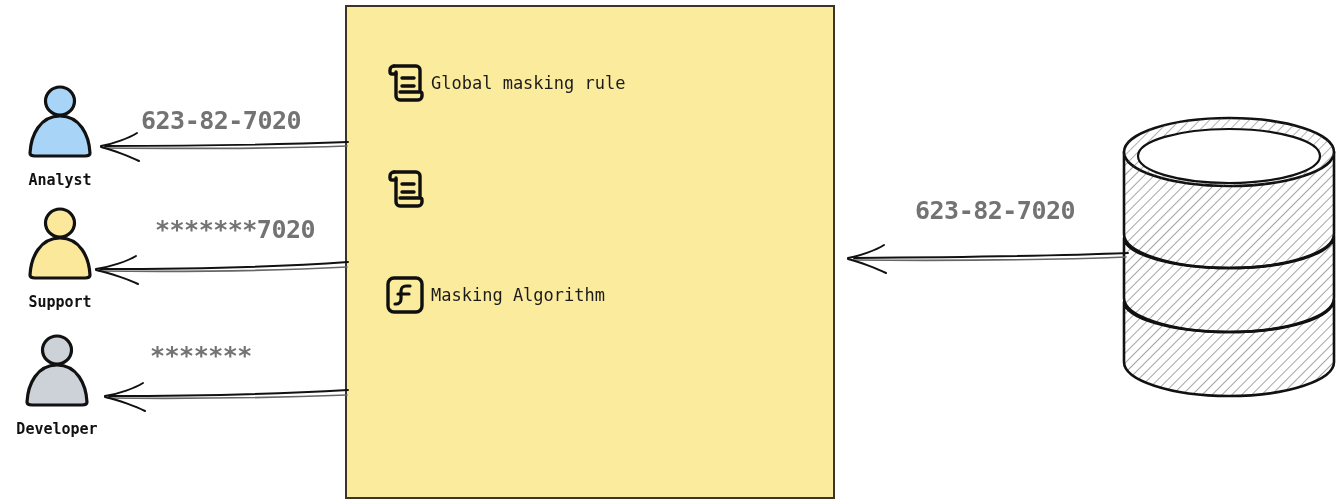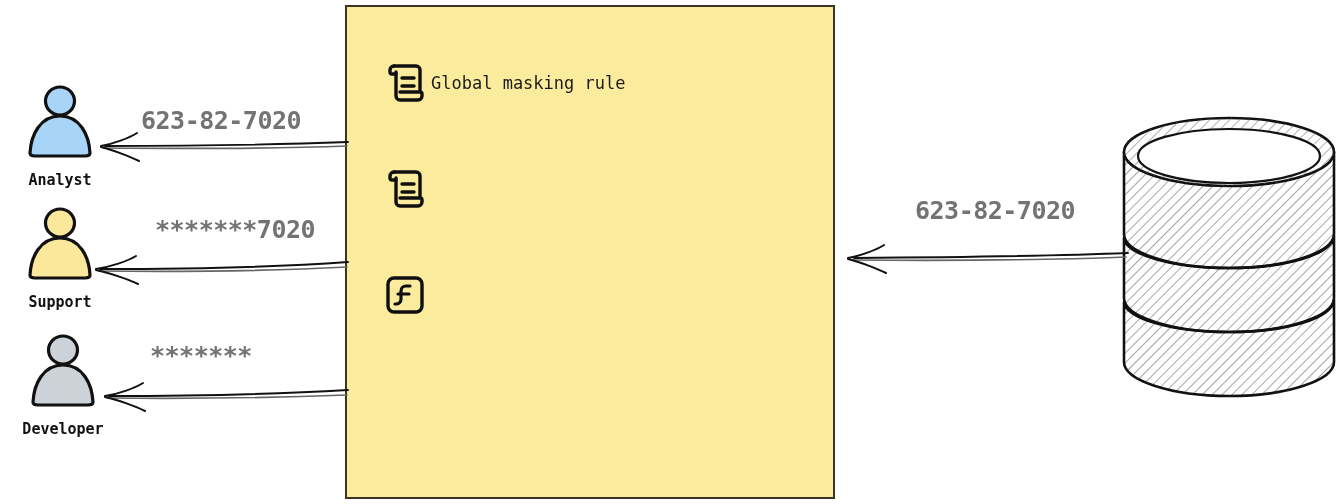--- a/index.html
+++ b/index.html
@@ -174,20 +174,21 @@
       </div>
 
       <div class="policy-item">
         <span class="policy-icon">
           <svg width="48" height="48" viewBox="0 0 48 48" fill="none" stroke="#0f0f0f" stroke-width="3.4" stroke-linecap="round" stroke-linejoin="round">
             <rect x="7" y="7" width="34" height="34" rx="6"></rect>
             <path d="M29,15 h-4 a5,5 0 0 0 -5,5 v8 a5,5 0 0 1 -5,5 h-1" stroke-width="3.2"></path>
             <line x1="17" y1="23" x2="28" y2="23" stroke-width="3.2"></line>
           </svg>
         </span>
+        <span class="policy-text">Masking Algorithm</span>
       </div>
 
 
     </div>
   </div>
 
   <div class="actor" style="left:5px; top:83px;">
     <span class="actor-icon">
       <svg width="80" height="82" viewBox="0 0 80 82">
         <ellipse cx="40" cy="18" rx="14.5" ry="14" fill="#a8d4f7" stroke="#111" stroke-width="3.2"></ellipse>
@@ -218,21 +219,21 @@
   <div class="arrow" style="left:88px; top:252px;">
     <svg width="262" height="34" viewBox="0 0 262 34">
       <path d="M260,10 C205,14 112,17 12,17" fill="none" stroke="#111" stroke-width="1.9" stroke-linecap="round"></path>
       <path d="M259,15 C203,18 110,20 11,19" fill="none" stroke="#666" stroke-width="1.7" stroke-linecap="round"></path>
       <path d="M48,4 C40,9 22,15 8,17" fill="none" stroke="#111" stroke-width="2" stroke-linecap="round"></path>
       <path d="M50,32 C42,28 22,21 8,18" fill="none" stroke="#111" stroke-width="2" stroke-linecap="round"></path>
     </svg>
   </div>
   <div class="flow-label" style="left:148px; top:215px;margin-left:7px;">*******7020</div>
 
-  <div class="actor" style="left:8px; top:332px;">
+  <div class="actor" style="left:2px; top:332px;">
     <span class="actor-icon">
       <svg width="80" height="82" viewBox="0 0 80 82">
         <ellipse cx="40" cy="18" rx="14.5" ry="14" fill="#ccd2d8" stroke="#111" stroke-width="3.2"></ellipse>
         <path d="M40,33 C20,33 11,52 10,70 C10,72 12,73 15,73 L65,73 C68,73 70,72 70,70 C69,52 60,33 40,33 Z" fill="#ccd2d8" stroke="#111" stroke-width="3.2" stroke-linejoin="round"></path>
       </svg>
     </span>
     <span class="actor-label">Developer</span>
   </div>
   <div class="arrow" style="left:95px; top:379px;">
     <svg width="255" height="34" viewBox="0 0 255 34">

